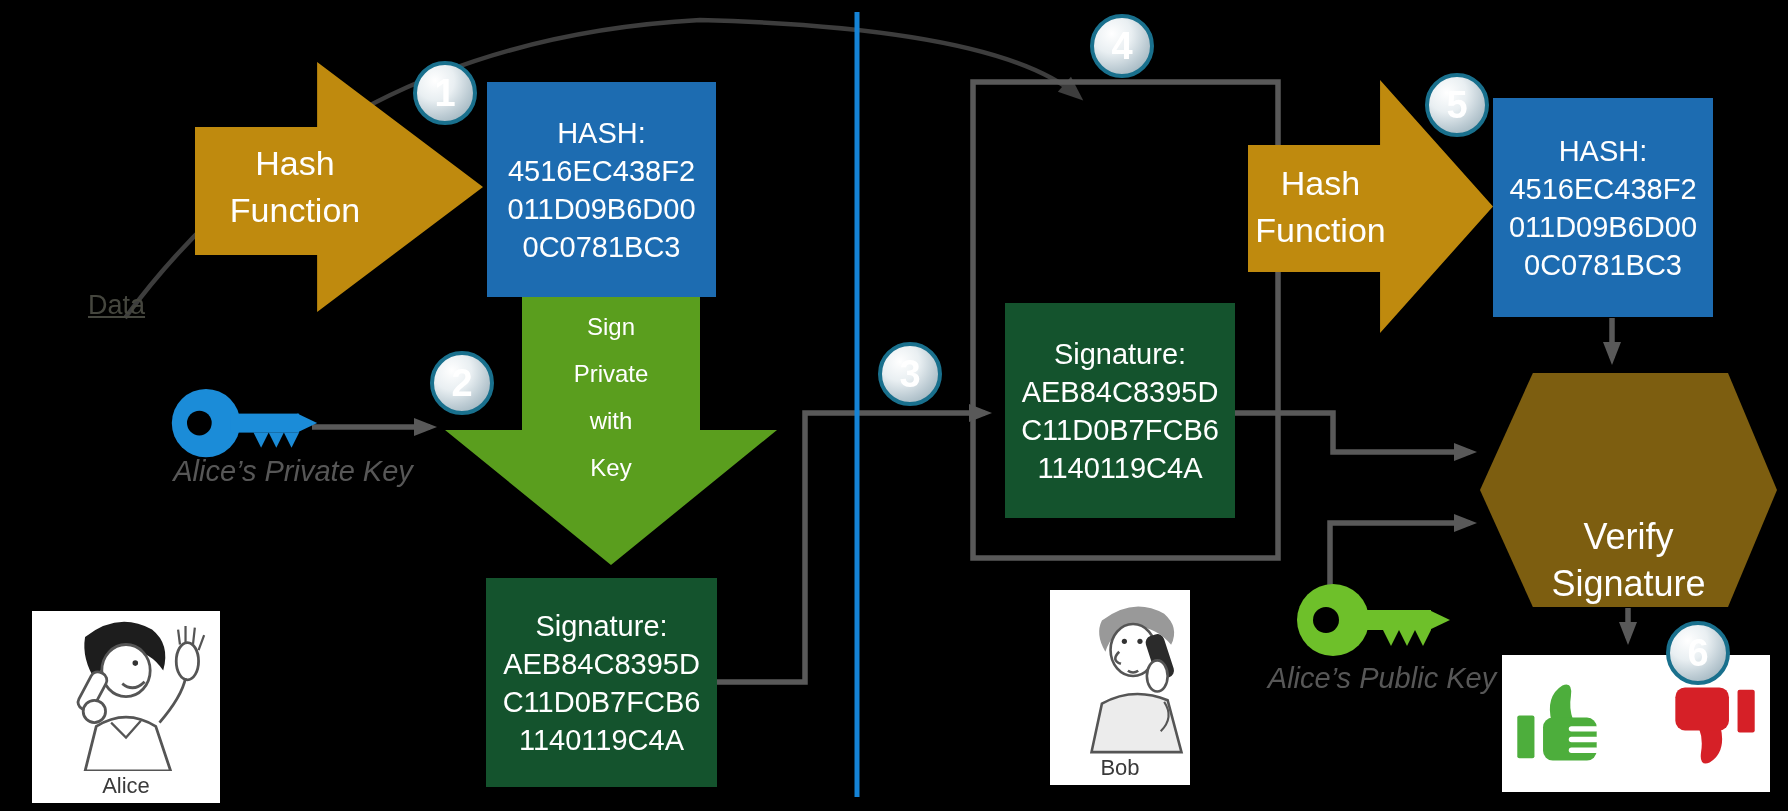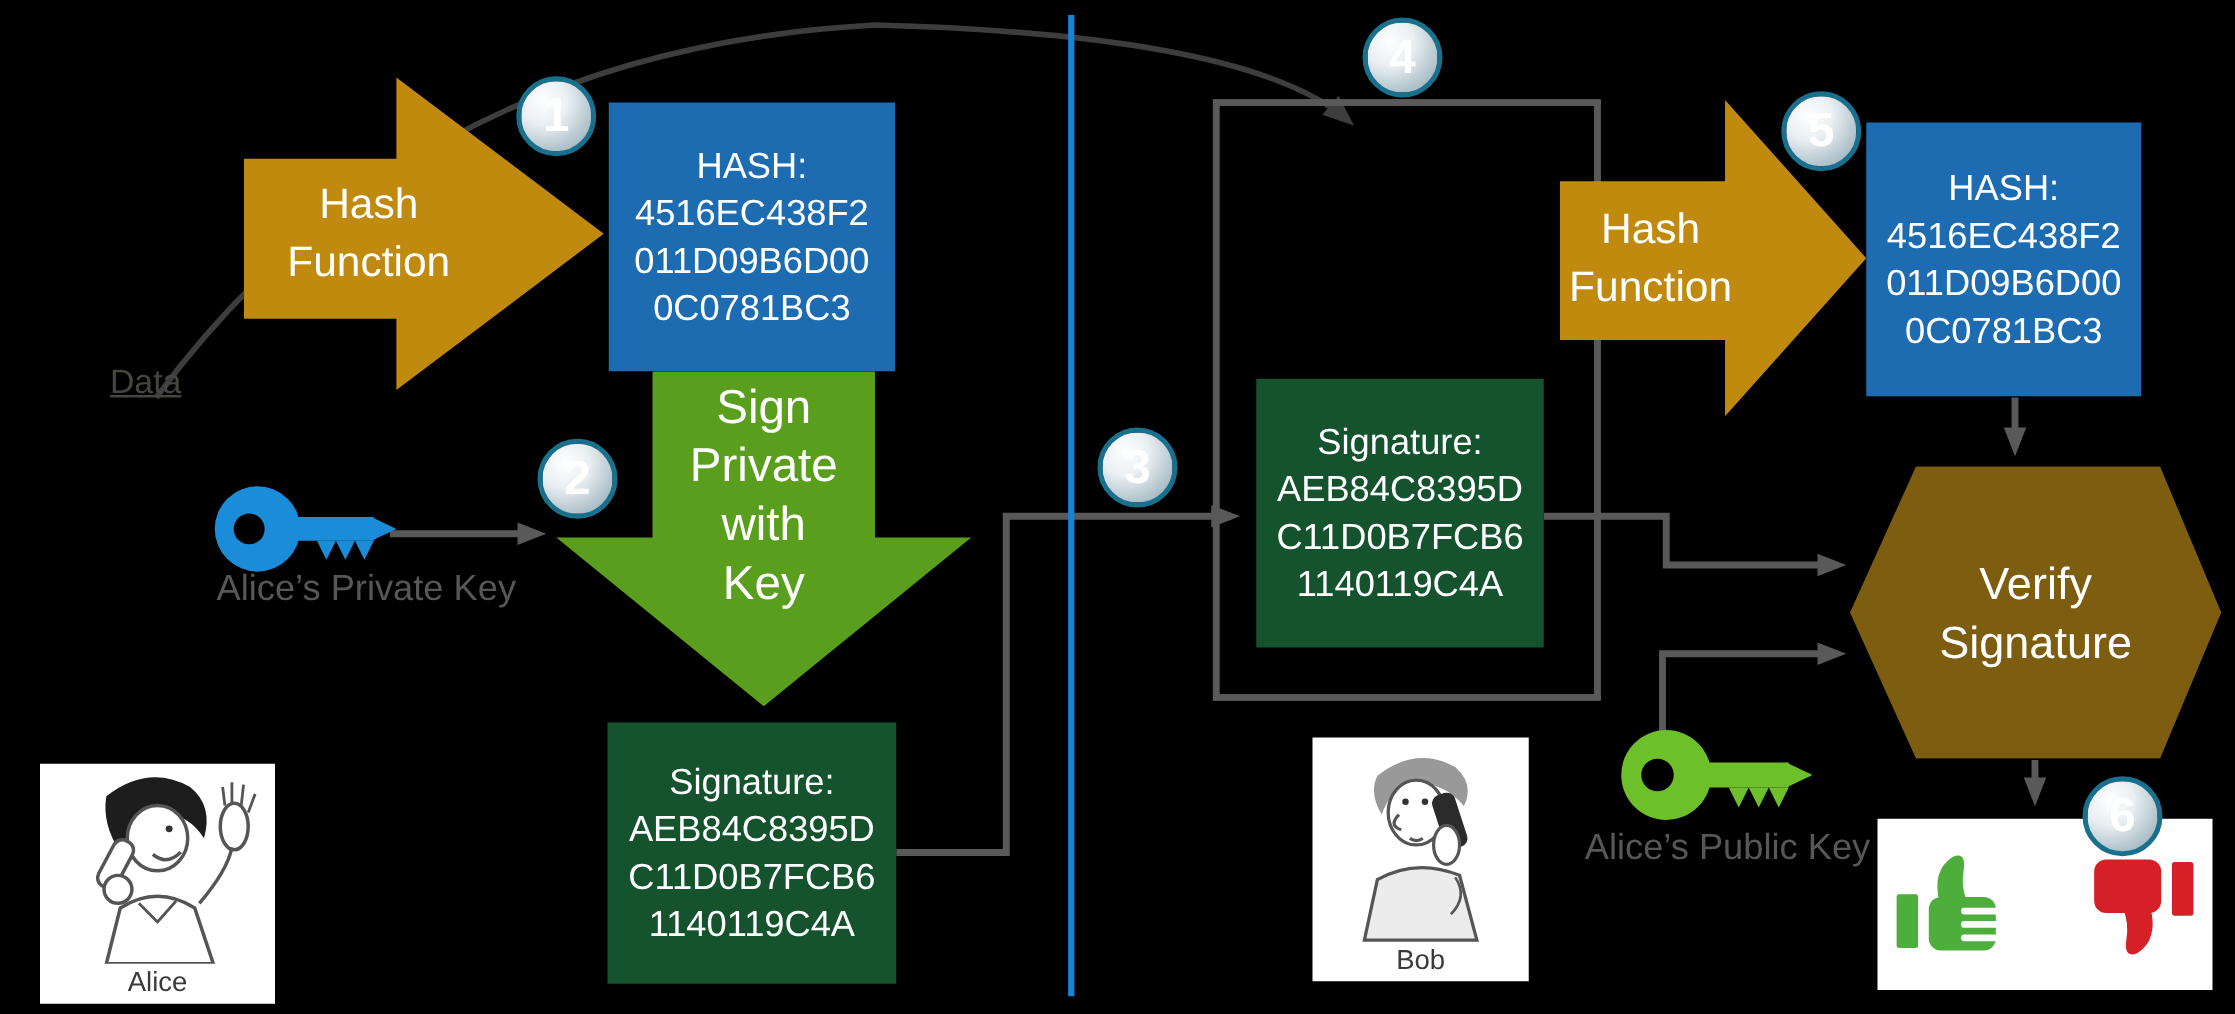--- a/index.html
+++ b/index.html
@@ -12,29 +12,29 @@
   .sig-box{background:#14532d;font-size:29px;line-height:38px;}
   .arrow-right{background:#BF8A0E;color:#fff;font-size:34px;line-height:47px;}
   .arrow-left-shape{left:195px;top:62px;width:288px;height:250px;
     clip-path:polygon(0% 26%,42.4% 26%,42.4% 0%,100% 50%,42.4% 100%,42.4% 77.2%,0% 77.2%);
     padding-right:88px;box-sizing:border-box;}
   .arrow-right-shape{left:1248px;top:80px;width:245px;height:253px;
     clip-path:polygon(0% 25.7%,53.9% 25.7%,53.9% 0%,100% 50%,53.9% 100%,53.9% 75.9%,0% 75.9%);
     padding-right:100px;box-sizing:border-box;}
   .down-arrow{left:445px;top:297px;width:332px;height:268px;background:#5A9E1E;
     clip-path:polygon(23.2% 0%,76.8% 0%,76.8% 49.6%,100% 49.6%,50% 100%,0% 49.6%,23.2% 49.6%);}
-  .down-arrow-text{left:445px;top:303px;width:332px;color:#fff;font-size:38px;line-height:47px;text-align:center;}
+  .down-arrow-text{left:445px;top:303px;width:332px;color:#fff;font-size:24px;line-height:47px;text-align:center;}
   .hexagon{left:1480px;top:373px;width:297px;height:234px;background:#7D5E10;
     clip-path:polygon(0% 50%,17.8% 0%,83.5% 0%,100% 50%,83.5% 100%,17.8% 100%);
-    font-size:36px;line-height:47px;}
+    font-size:36px;line-height:47px;justify-content:flex-end;}
   .badge{width:64px;height:64px;border-radius:50%;box-sizing:border-box;
     border:4px solid #19708D;color:#fff;font-weight:bold;font-size:38px;
     display:flex;align-items:center;justify-content:center;z-index:6;
     background:radial-gradient(circle at 32% 28%, #ffffff 0%, #e9eff2 35%, #bccbd3 65%, #8ba4b0 100%);}
-  .gray-label{color:#575757;font-size:29px;text-align:center;}
+  .gray-label{color:#575757;font-size:29px;text-align:center;font-style:italic;}
   .photo{background:#fff;}
   .photo-label{position:absolute;bottom:4px;left:0;right:0;text-align:center;
     color:#3a3a3a;font-size:22px;}
   .thumbs{left:1502px;top:655px;width:268px;height:137px;background:#fff;
     display:flex;align-items:center;justify-content:center;gap:10px;}
 </style>
 </head>
 <body>
 
 <div id="stage">
@@ -133,21 +133,21 @@
     <div>4516EC438F2</div>
     <div>011D09B6D00</div>
     <div>0C0781BC3</div>
   </div>
 
   <div class="abs cell hexagon">
     <div>Verify</div>
     <div>Signature</div>
   </div>
 
-  <div class="abs photo" style="left:1050px;top:590px;width:173px;height:195px;">
+  <div class="abs photo" style="left:1050px;top:590px;width:140px;height:195px;">
     <svg width="173" height="165" viewBox="0 0 100 92">
       <path d="M30,16 Q48,2 66,12 Q75,20 70,30 Q60,18 46,20 Q36,22 32,34 Q26,24 30,16 Z" fill="#999"></path>
       <ellipse cx="48" cy="33" rx="13" ry="15" fill="#fff" stroke="#555" stroke-width="1.5"></ellipse>
       <circle cx="43" cy="28" r="1.5" fill="#333"></circle>
       <circle cx="52" cy="28" r="1.5" fill="#333"></circle>
       <path d="M40,34 Q35,39 41,41" fill="none" stroke="#555" stroke-width="1.5"></path>
       <path d="M45,45 Q48,47 51,45" fill="none" stroke="#555" stroke-width="1.5"></path>
       <rect x="58" y="24" width="11" height="26" rx="4" fill="#2b2b2b" transform="rotate(-18 63 37)"></rect>
       <ellipse cx="62" cy="48" rx="6" ry="9" fill="#fff" stroke="#555" stroke-width="1.5"></ellipse>
       <path d="M30,64 Q48,54 68,62 L76,92 L24,92 Z" fill="#ececec" stroke="#555" stroke-width="1.5"></path>

